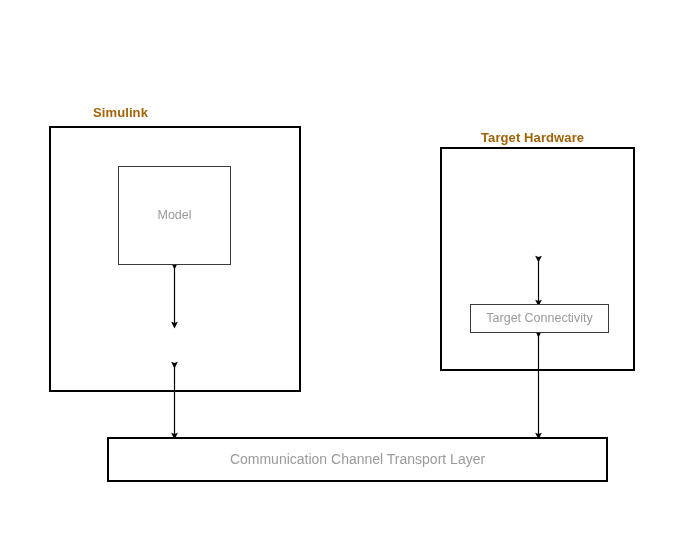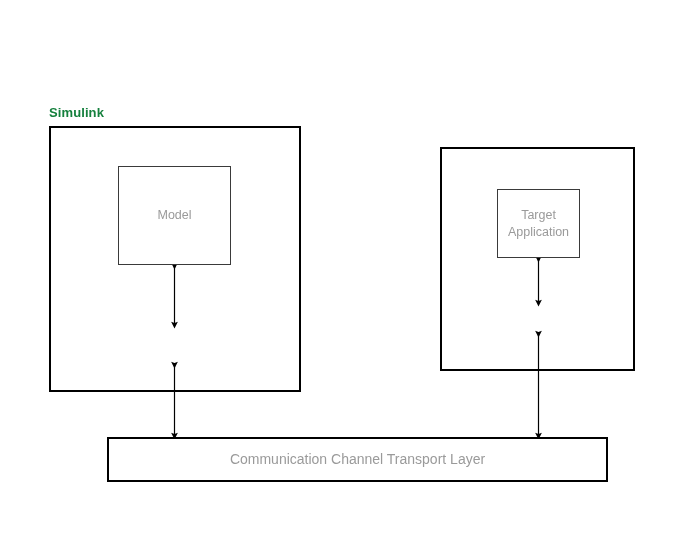--- a/index.html
+++ b/index.html
@@ -19,23 +19,24 @@
     left: 0;
     top: 0;
     width: 688px;
     height: 536px;
   }
   .group-label {
     position: absolute;
     font-family: "Liberation Sans", sans-serif;
     font-size: 13px;
     font-weight: bold;
-    color: #15803d;
+    color: #a16207;
     white-space: nowrap;
     letter-spacing: 0.1px;
+    margin-left: 44px;
   }
   #label-simulink { left: 49px; top: 105px; }
   #label-target-hardware { left: 437px; top: 130px; }
 
   .outer-box {
     position: absolute;
     background: #ffffff;
     border: 2px solid #000000;
     box-sizing: border-box;
   }
@@ -115,20 +116,21 @@
     pointer-events: none;
   }
 </style>
 </head>
 <body>
 
 <div id="diagram">
 
   <div class="group-label" id="label-simulink">Simulink</div>
 
+  <div class="group-label" id="label-target-hardware">Target Hardware</div>
 
   <div class="outer-box" id="box-simulink"></div>
 
   <div class="outer-box" id="box-target-hardware"></div>
 
   <svg id="connectors" viewBox="0 0 688 536" width="688" height="536">
     <defs>
       <marker id="arrow-end" markerWidth="7" markerHeight="7" refX="3.2" refY="3.2" orient="auto" markerUnits="strokeWidth">
         <path d="M0.4,0.4 L6.2,3.2 L0.4,6.0 L1.6,3.2 Z" fill="#000000"></path>
       </marker>
@@ -144,23 +146,22 @@
     <line x1="538.5" y1="259" x2="538.5" y2="303" stroke="#000000" stroke-width="1.2" marker-start="url(#arrow-start)" marker-end="url(#arrow-end)"></line>
 
     <line x1="538.5" y1="334" x2="538.5" y2="436" stroke="#000000" stroke-width="1.2" marker-start="url(#arrow-start)" marker-end="url(#arrow-end)"></line>
   </svg>
 
   <div class="inner-box" id="box-model">
     <span class="inner-label">Model</span>
   </div>
 
 
-  <div class="inner-box" id="box-target-application">
-    <span class="inner-label">Target
-Application</span>
+
+  <div class="inner-box" id="box-target-connectivity">
+    <span class="inner-label">Target Connectivity</span>
   </div>
-
 
   <div class="inner-box" id="box-transport-layer">
     <span class="inner-label">Communication Channel Transport Layer</span>
   </div>
 
 </div>
 
 </body></html>

